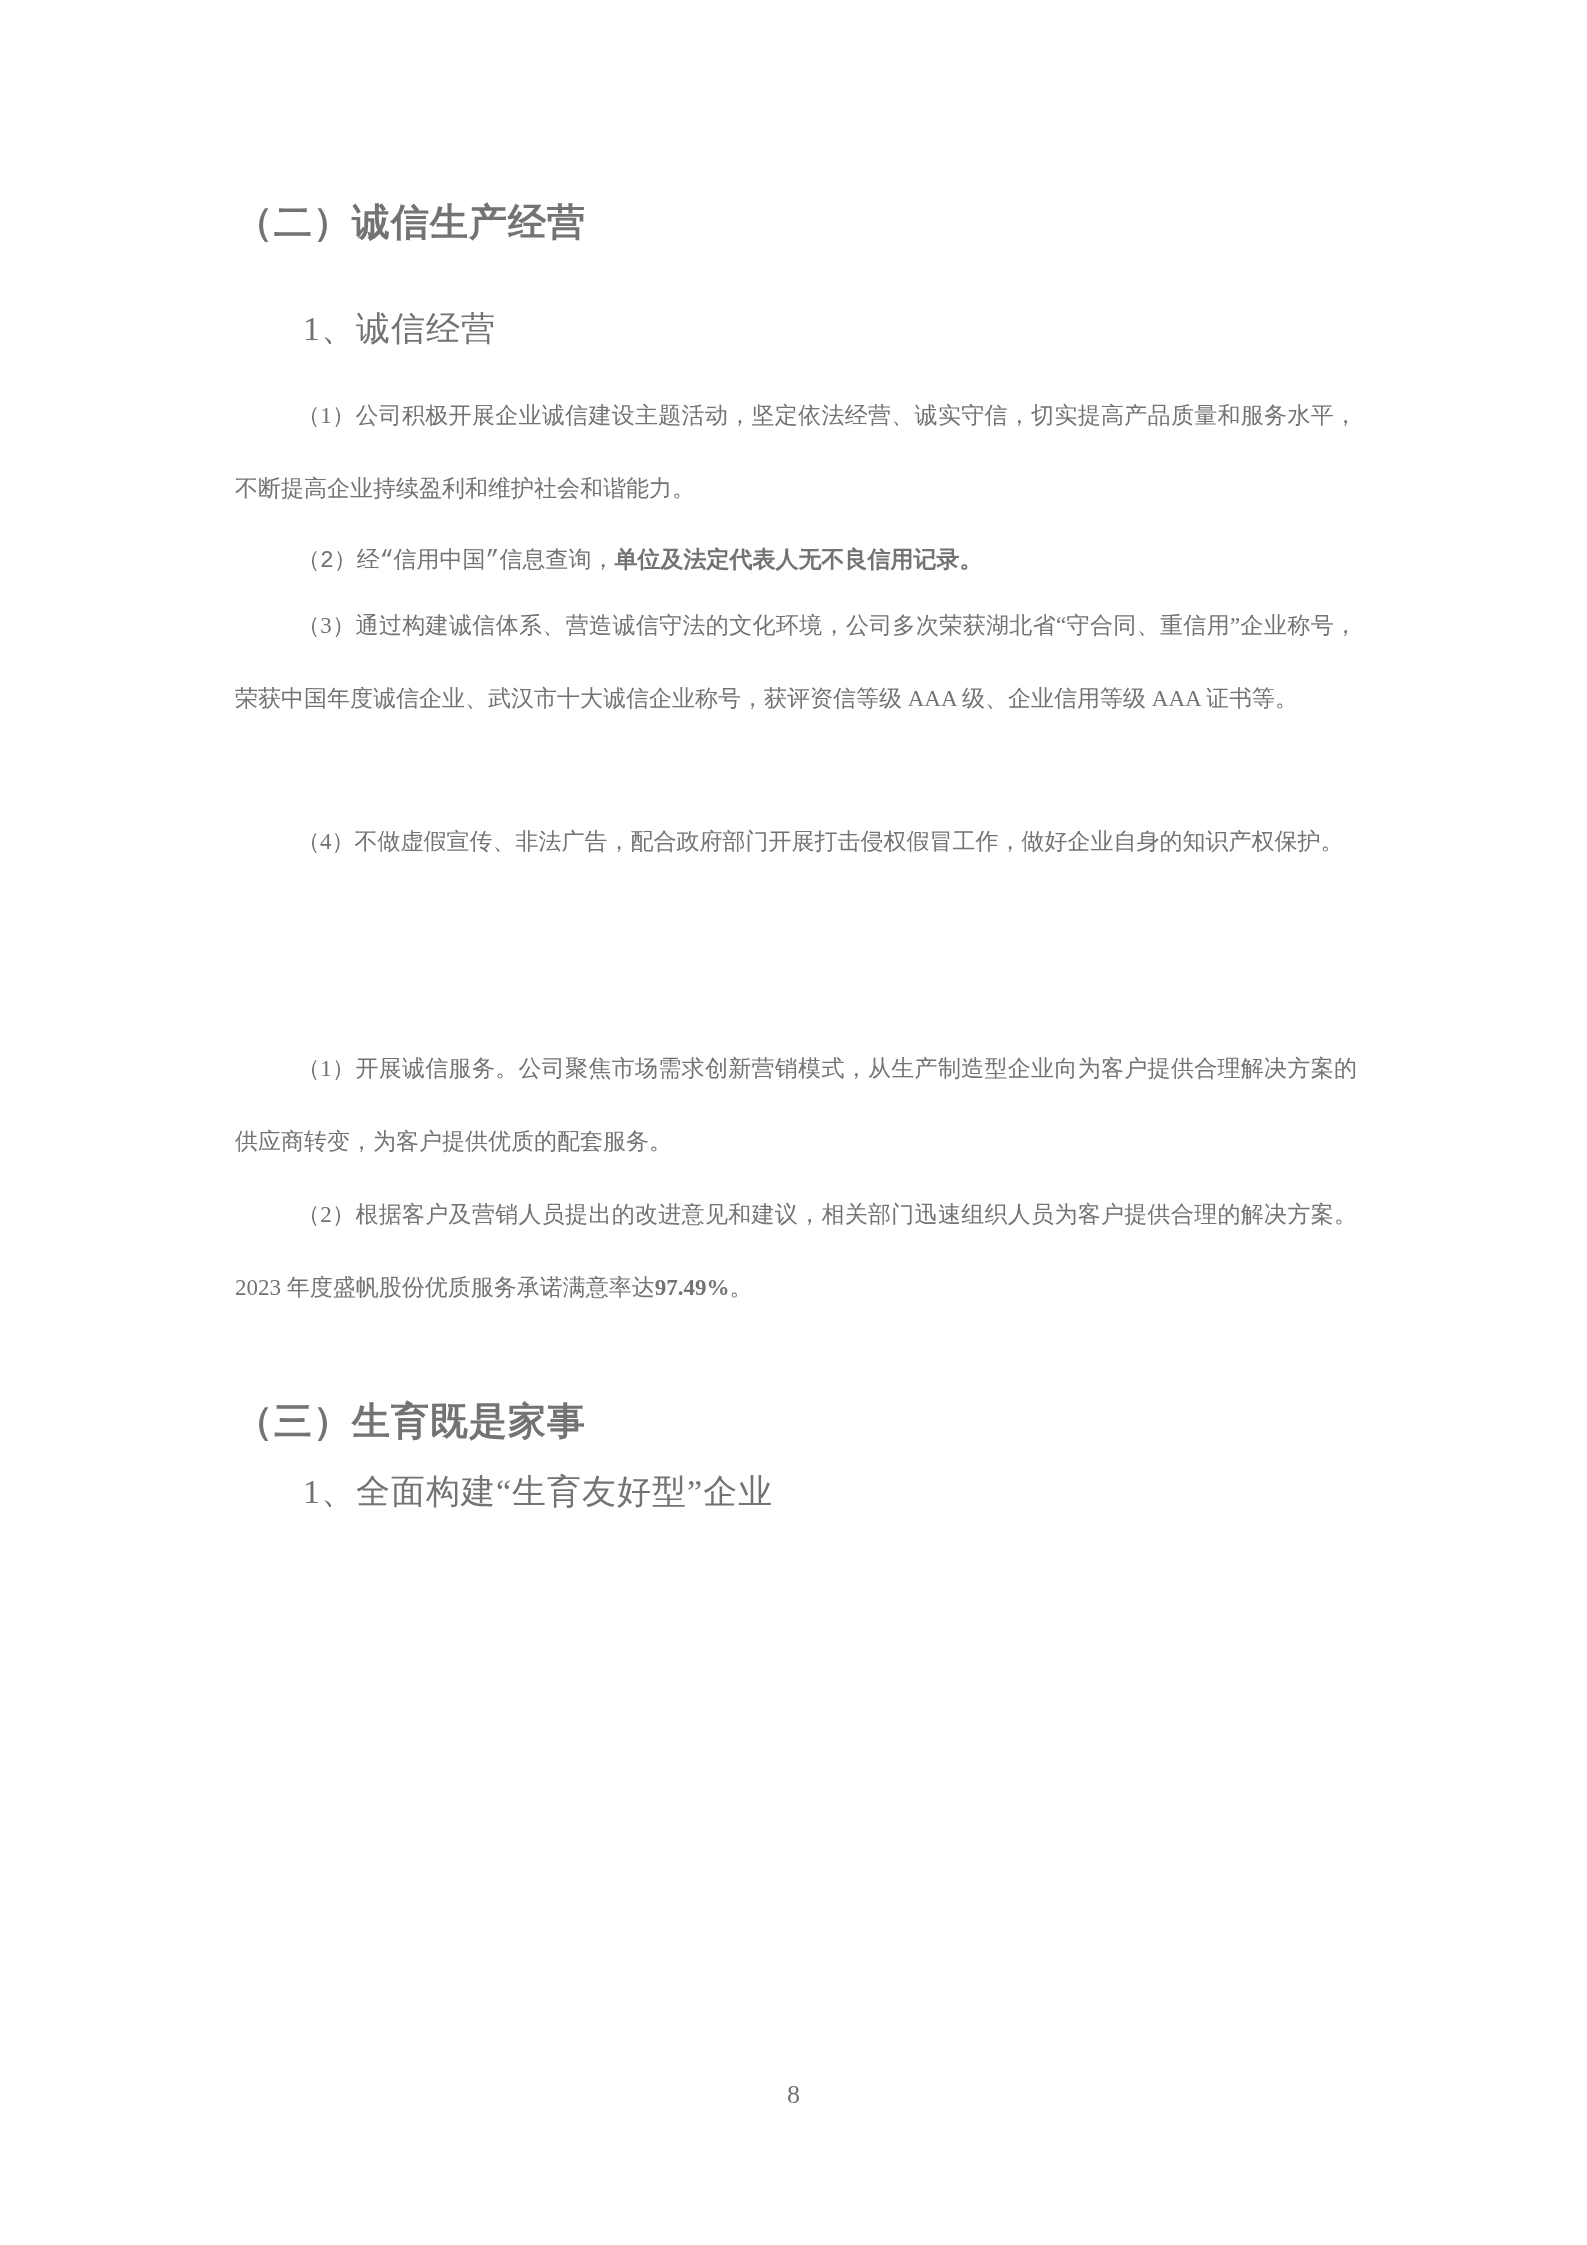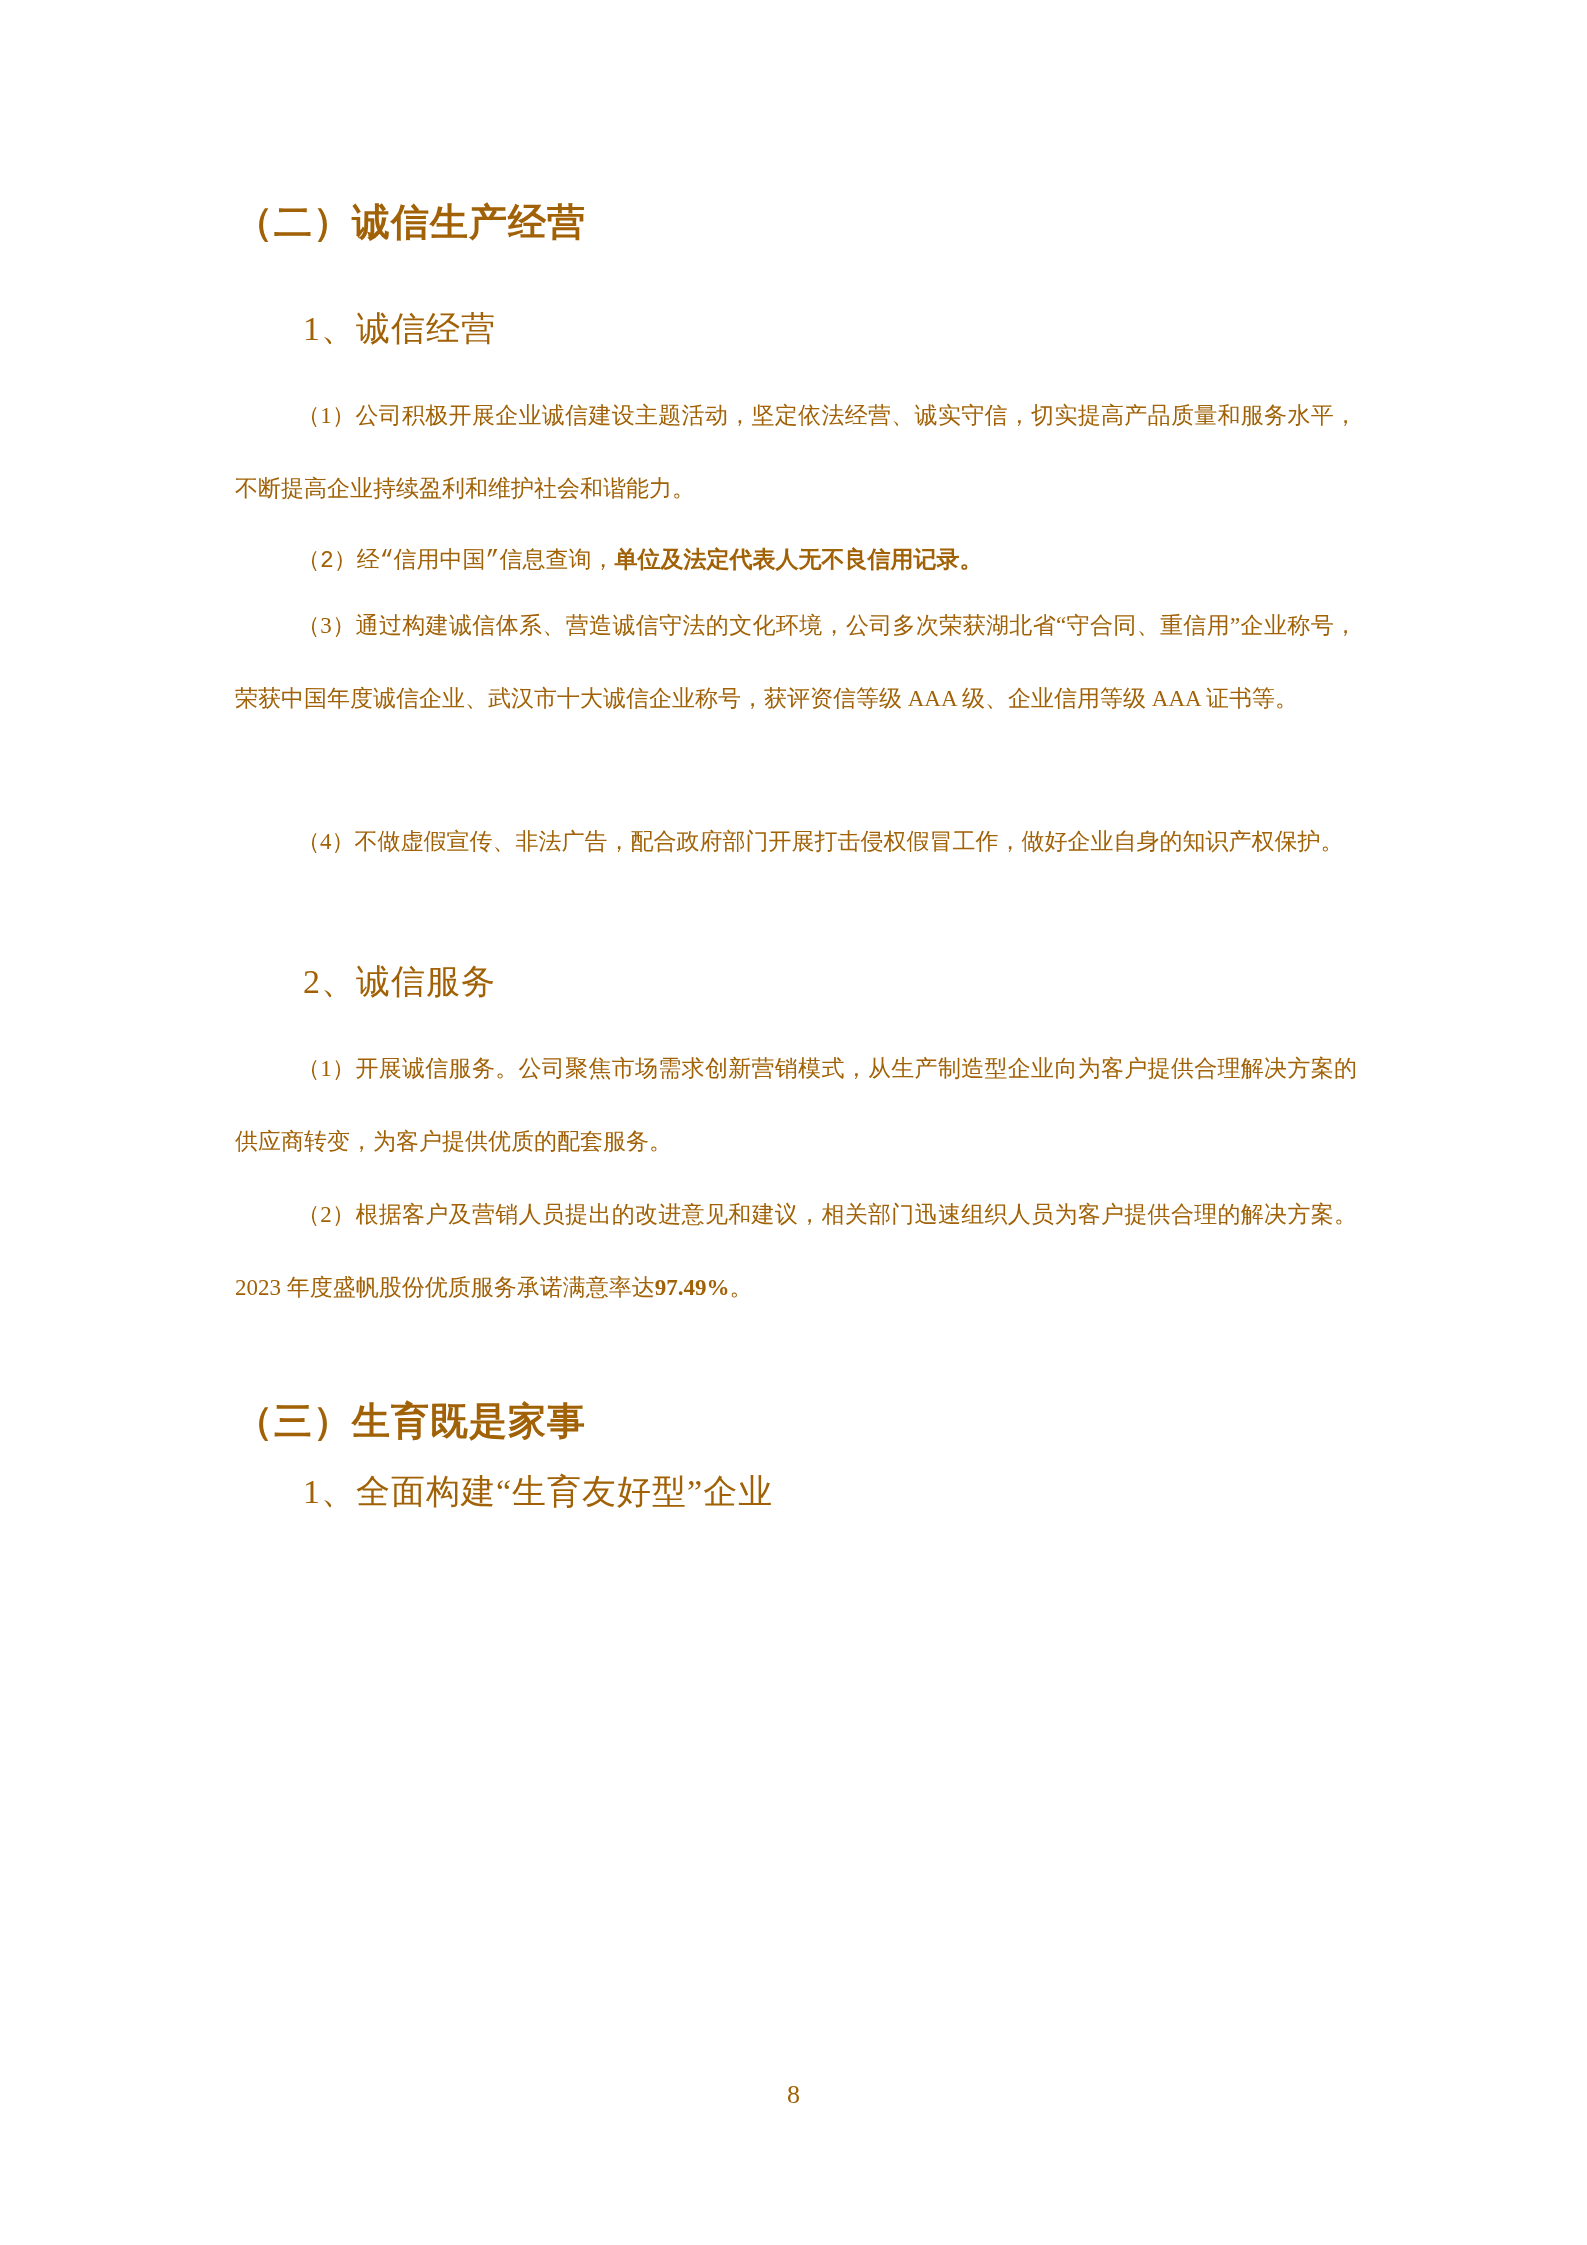--- a/index.html
+++ b/index.html
@@ -5,21 +5,21 @@
   html, body {
     margin: 0;
     padding: 0;
     background: #ffffff;
   }
   .page {
     position: relative;
     width: 1587px;
     height: 2245px;
     background: #ffffff;
-    color: #a16207;
+    color: #737373;
     font-family: "Liberation Serif", "DejaVu Serif", serif;
     overflow: hidden;
   }
   
   .block {
     position: absolute;
     left: 235px;
     width: 1122px;
   }
   .h1 {
@@ -62,21 +62,20 @@
   <div class="block h2" style="top:306px;">1、诚信经营</div>
 
   <p class="block para" style="top:379px;">（1）公司积极开展企业诚信建设主题活动，坚定依法经营、诚实守信，切实提高产品质量和服务水平，不断提高企业持续盈利和维护社会和谐能力。</p>
 
   <p class="block para" style="top:525px;font-family:Liberation Mono, monospace;"><span>（2）经“信用中国”信息查询，</span><span class="bold">单位及法定代表人无不良信用记录。</span></p>
 
   <p class="block para" style="top:589px;">（3）通过构建诚信体系、营造诚信守法的文化环境，公司多次荣获湖北省“守合同、重信用”企业称号，荣获中国年度诚信企业、武汉市十大诚信企业称号，获评资信等级 AAA 级、企业信用等级 AAA 证书等。</p>
 
   <p class="block para" style="top:805px;">（4）不做虚假宣传、非法广告，配合政府部门开展打击侵权假冒工作，做好企业自身的知识产权保护。</p>
 
-  <div class="block h2" style="top:959px;">2、诚信服务</div>
 
   <p class="block para" style="top:1032px;">（1）开展诚信服务。公司聚焦市场需求创新营销模式，从生产制造型企业向为客户提供合理解决方案的供应商转变，为客户提供优质的配套服务。</p>
 
   <p class="block para" style="top:1178px;"><span>（2）根据客户及营销人员提出的改进意见和建议，相关部门迅速组织人员为客户提供合理的解决方案。2023 年度盛帆股份优质服务承诺满意率达</span><span class="bold">97.49%</span><span>。</span></p>
 
   <div class="block h1" style="top:1395px;">（三）生育既是家事</div>
 
   <div class="block h2" style="top:1469px;">1、全面构建“生育友好型”企业</div>
 
 

